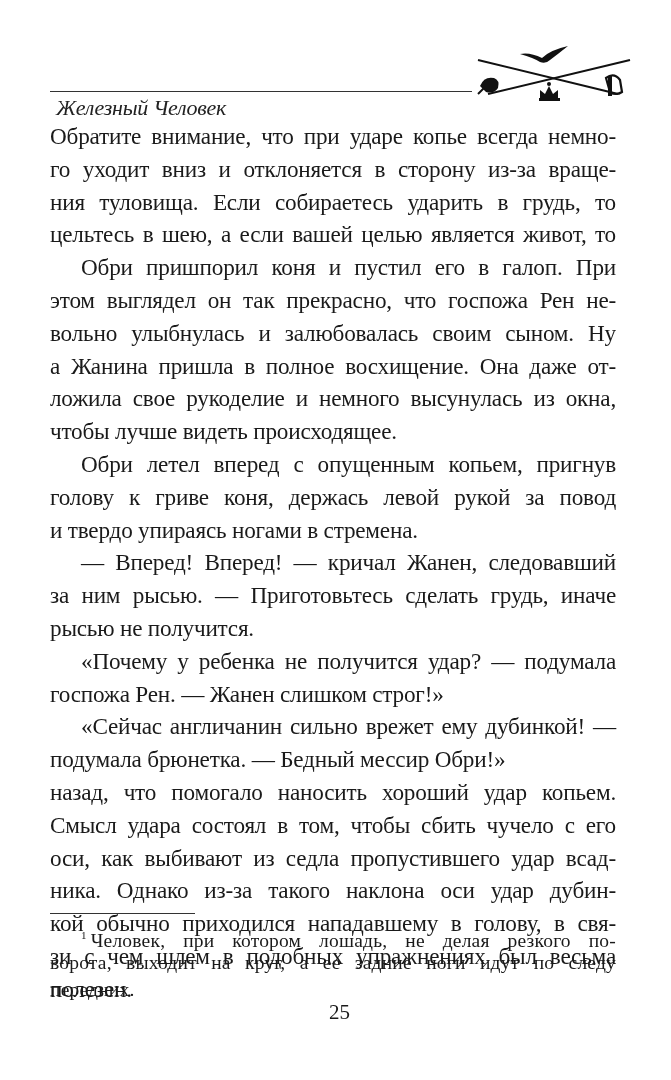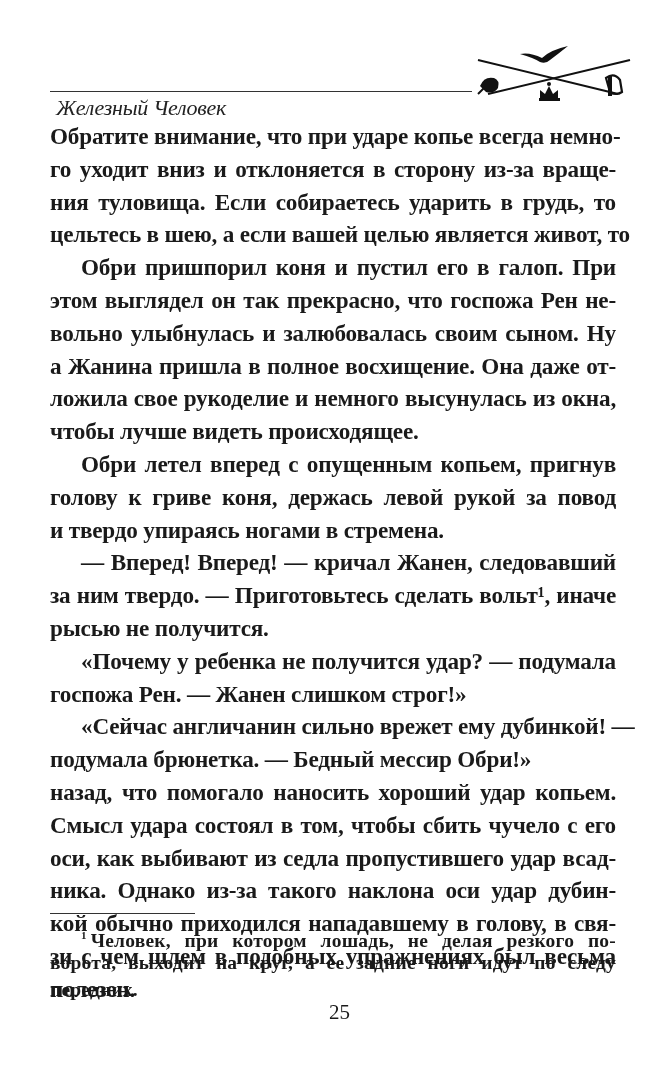--- a/index.html
+++ b/index.html
@@ -5,21 +5,21 @@
   html, body { margin: 0; padding: 0; background: #ffffff; }
   body { width: 671px; height: 1080px; position: relative; overflow: hidden;
          font-family: "Liberation Serif", "DejaVu Serif", serif; color: #1a1a1a; }
   .running-head { position: absolute; left: 56px; top: 50px; font-style: italic;
          font-size: 22px; letter-spacing: -0.3px; color: #222; margin-top: 45px; }
   .head-rule { position: absolute; left: 50px; top: 91px; width: 422px; height: 0;
          border-top: 1.3px solid #333; }
   .emblem { position: absolute; left: 468px; top: 46px; width: 172px; height: 58px; }
   .body-text { position: absolute; left: 50px; top: 120px; width: 566px;
          font-size: 23.2px; line-height: 32.8px; letter-spacing: -0.2px; }
-  .line { display: block; white-space: nowrap; text-align: justify; text-align-last: justify; height: 32.8px; font-weight: bold; }
+  .line { display: block; white-space: nowrap; text-align: justify; text-align-last: justify; height: 32.8px; }
   .line.last { text-align-last: left; }
   .line.indent { padding-left: 31px; }
   .fn-rule { position: absolute; left: 50px; top: 913px; width: 145px; height: 0;
          border-top: 1.2px solid #333; }
   .footnote { position: absolute; left: 50px; top: 922px; width: 566px;
          font-size: 19.5px; line-height: 27px; letter-spacing: 0.2px; }
   .footnote .line { height: 27px; }
   .sup { font-size: 11px; vertical-align: 8px; padding-right: 4px; }
   .page-number { position: absolute; left: 4px; width: 671px; top: 1000px; text-align: center;
          font-size: 21px; }
@@ -58,21 +58,21 @@
       <span class="line indent">Обри пришпорил коня и пустил его в галоп. При</span>
       <span class="line">этом выглядел он так прекрасно, что госпожа Рен не-</span>
       <span class="line">вольно улыбнулась и залюбовалась своим сыном. Ну</span>
       <span class="line">а Жанина пришла в полное восхищение. Она даже от-</span>
       <span class="line">ложила свое рукоделие и немного высунулась из окна,</span>
       <span class="line last">чтобы лучше видеть происходящее.</span>
       <span class="line indent">Обри летел вперед с опущенным копьем, пригнув</span>
       <span class="line">голову к гриве коня, держась левой рукой за повод</span>
       <span class="line last">и твердо упираясь ногами в стремена.</span>
       <span class="line indent">— Вперед! Вперед! — кричал Жанен, следовавший</span>
-      <span class="line">за ним твердо. — Приготовьтесь сделать вольт¹, иначе</span>
+      <span class="line">за ним рысью. — Приготовьтесь сделать грудь, иначе</span>
       <span class="line last">рысью не получится.</span>
       <span class="line indent">«Почему у ребенка не получится удар? — подумала</span>
       <span class="line last">госпожа Рен. — Жанен слишком строг!»</span>
       <span class="line indent">«Сейчас англичанин сильно врежет ему дубинкой! —</span>
       <span class="line last">подумала брюнетка. — Бедный мессир Обри!»</span>
       <span class="line">назад, что помогало наносить хороший удар копьем.</span>
       <span class="line">Смысл удара состоял в том, чтобы сбить чучело с его</span>
       <span class="line">оси, как выбивают из седла пропустившего удар всад-</span>
       <span class="line">ника. Однако из-за такого наклона оси удар дубин-</span>
       <span class="line">кой обычно приходился нападавшему в голову, в свя-</span>

